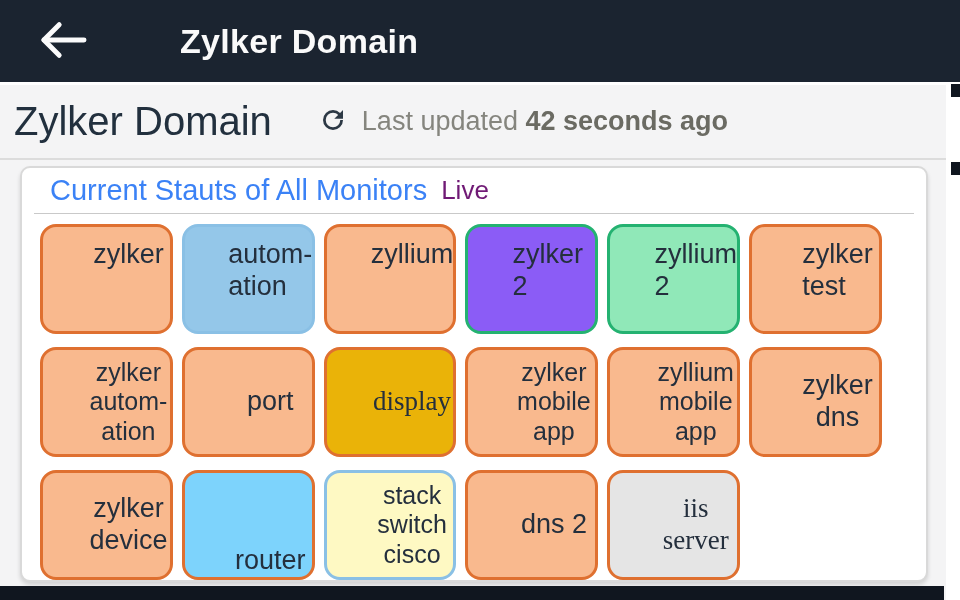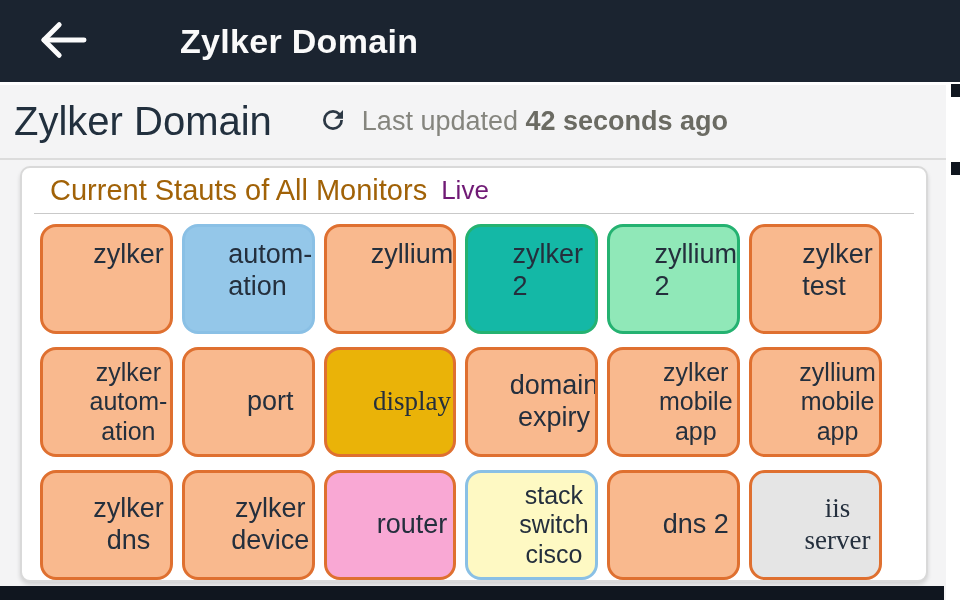--- a/index.html
+++ b/index.html
@@ -50,21 +50,21 @@
     position:absolute; left:20px; top:166px; width:908px; height:416px;
     background:#ffffff;
     border:2px solid #d9d9d9; border-radius:10px;
     box-shadow:0 3px 4px rgba(0,0,0,.14);
   }
   .card-header {
     height:46px; margin:0 12px;
     display:flex; align-items:center;
     border-bottom:1px solid #c9c9c9;
   }
-  .card-title { margin-left:16px; font-size:29px; font-weight:500; color:#a16207; }
+  .card-title { margin-left:16px; font-size:29px; font-weight:500; color:#3b82f6; }
   .live-badge { margin-left:14px; font-size:26px; color:#db6e44; }
 
   .monitors-grid {
     display:grid;
     grid-template-columns:repeat(6, 1fr);
     grid-auto-rows:110px;
     column-gap:9px; row-gap:13px;
     padding:10px 44px 0 18px;
   }
   .tile {
@@ -127,43 +127,41 @@
 <section class="monitors-card">
   <div class="card-header">
     <h2 class="card-title">Current Stauts of All Monitors</h2>
     <span class="live-badge" style="color: #701a75;">Live</span>
   </div>
   <div class="monitors-grid">
       <div class="tile row-0" style="background: rgb(249, 185, 142); border-color: rgb(223, 112, 48);"><span>zylker</span></div>
       <div class="tile row-0" style="background: rgb(148, 199, 233); border-color: rgb(138, 192, 229);"><span>autom-
 ation</span></div>
       <div class="tile row-0" style="background: rgb(249, 185, 142); border-color: rgb(223, 112, 48);"><span>zyllium</span></div>
-      <div class="tile row-0" style="background: #14b8a6; border-color: rgb(36, 178, 113);"><span>zylker 2</span></div>
+      <div class="tile row-0" style="background: #8b5cf6; border-color: rgb(36, 178, 113);"><span>zylker 2</span></div>
       <div class="tile row-0" style="background: rgb(144, 232, 184); border-color: rgb(36, 178, 113);"><span>zyllium
 2</span></div>
       <div class="tile row-0" style="background: rgb(249, 185, 142); border-color: rgb(223, 112, 48);"><span>zylker
 test</span></div>
       <div class="tile row-1 small" style="background: rgb(249, 185, 142); border-color: rgb(223, 112, 48);"><span>zylker
 autom-
 ation</span></div>
       <div class="tile row-1" style="background: rgb(249, 185, 142); border-color: rgb(223, 112, 48);"><span>port</span></div>
       <div class="tile row-1" style="background: #eab308; border-color: rgb(223, 112, 48); font-family: Liberation Serif, serif;"><span>display</span></div>
-      <div class="tile row-1" style="background: rgb(249, 185, 142); border-color: rgb(223, 112, 48);"><span>domain
-expiry</span></div>
       <div class="tile row-1 small" style="background: rgb(249, 185, 142); border-color: rgb(223, 112, 48);"><span>zylker
 mobile
 app</span></div>
       <div class="tile row-1 small" style="background: rgb(249, 185, 142); border-color: rgb(223, 112, 48);"><span>zyllium
 mobile
 app</span></div>
       <div class="tile row-2" style="background: rgb(249, 185, 142); border-color: rgb(223, 112, 48);"><span>zylker
 dns</span></div>
       <div class="tile row-2" style="background: rgb(249, 185, 142); border-color: rgb(223, 112, 48);"><span>zylker
 device</span></div>
-      <div class="tile row-2" style="background: #f9a8d4; border-color: rgb(223, 112, 48);"><span>router</span></div>
+      <div class="tile row-2" style="background: #7dd3fc; border-color: rgb(223, 112, 48); align-items: flex-end;"><span>router</span></div>
       <div class="tile row-2 small" style="background: #fef9c3; border-color: rgb(138, 192, 229);"><span>stack
 switch
 cisco</span></div>
       <div class="tile row-2" style="background: rgb(249, 185, 142); border-color: rgb(223, 112, 48);"><span>dns 2</span></div>
       <div class="tile row-2" style="background: #e5e5e5; border-color: rgb(223, 112, 48); font-family: Liberation Serif, serif;"><span>iis
 server</span></div>
     </div>
 </section>
 
 <div class="right-strip"></div>

